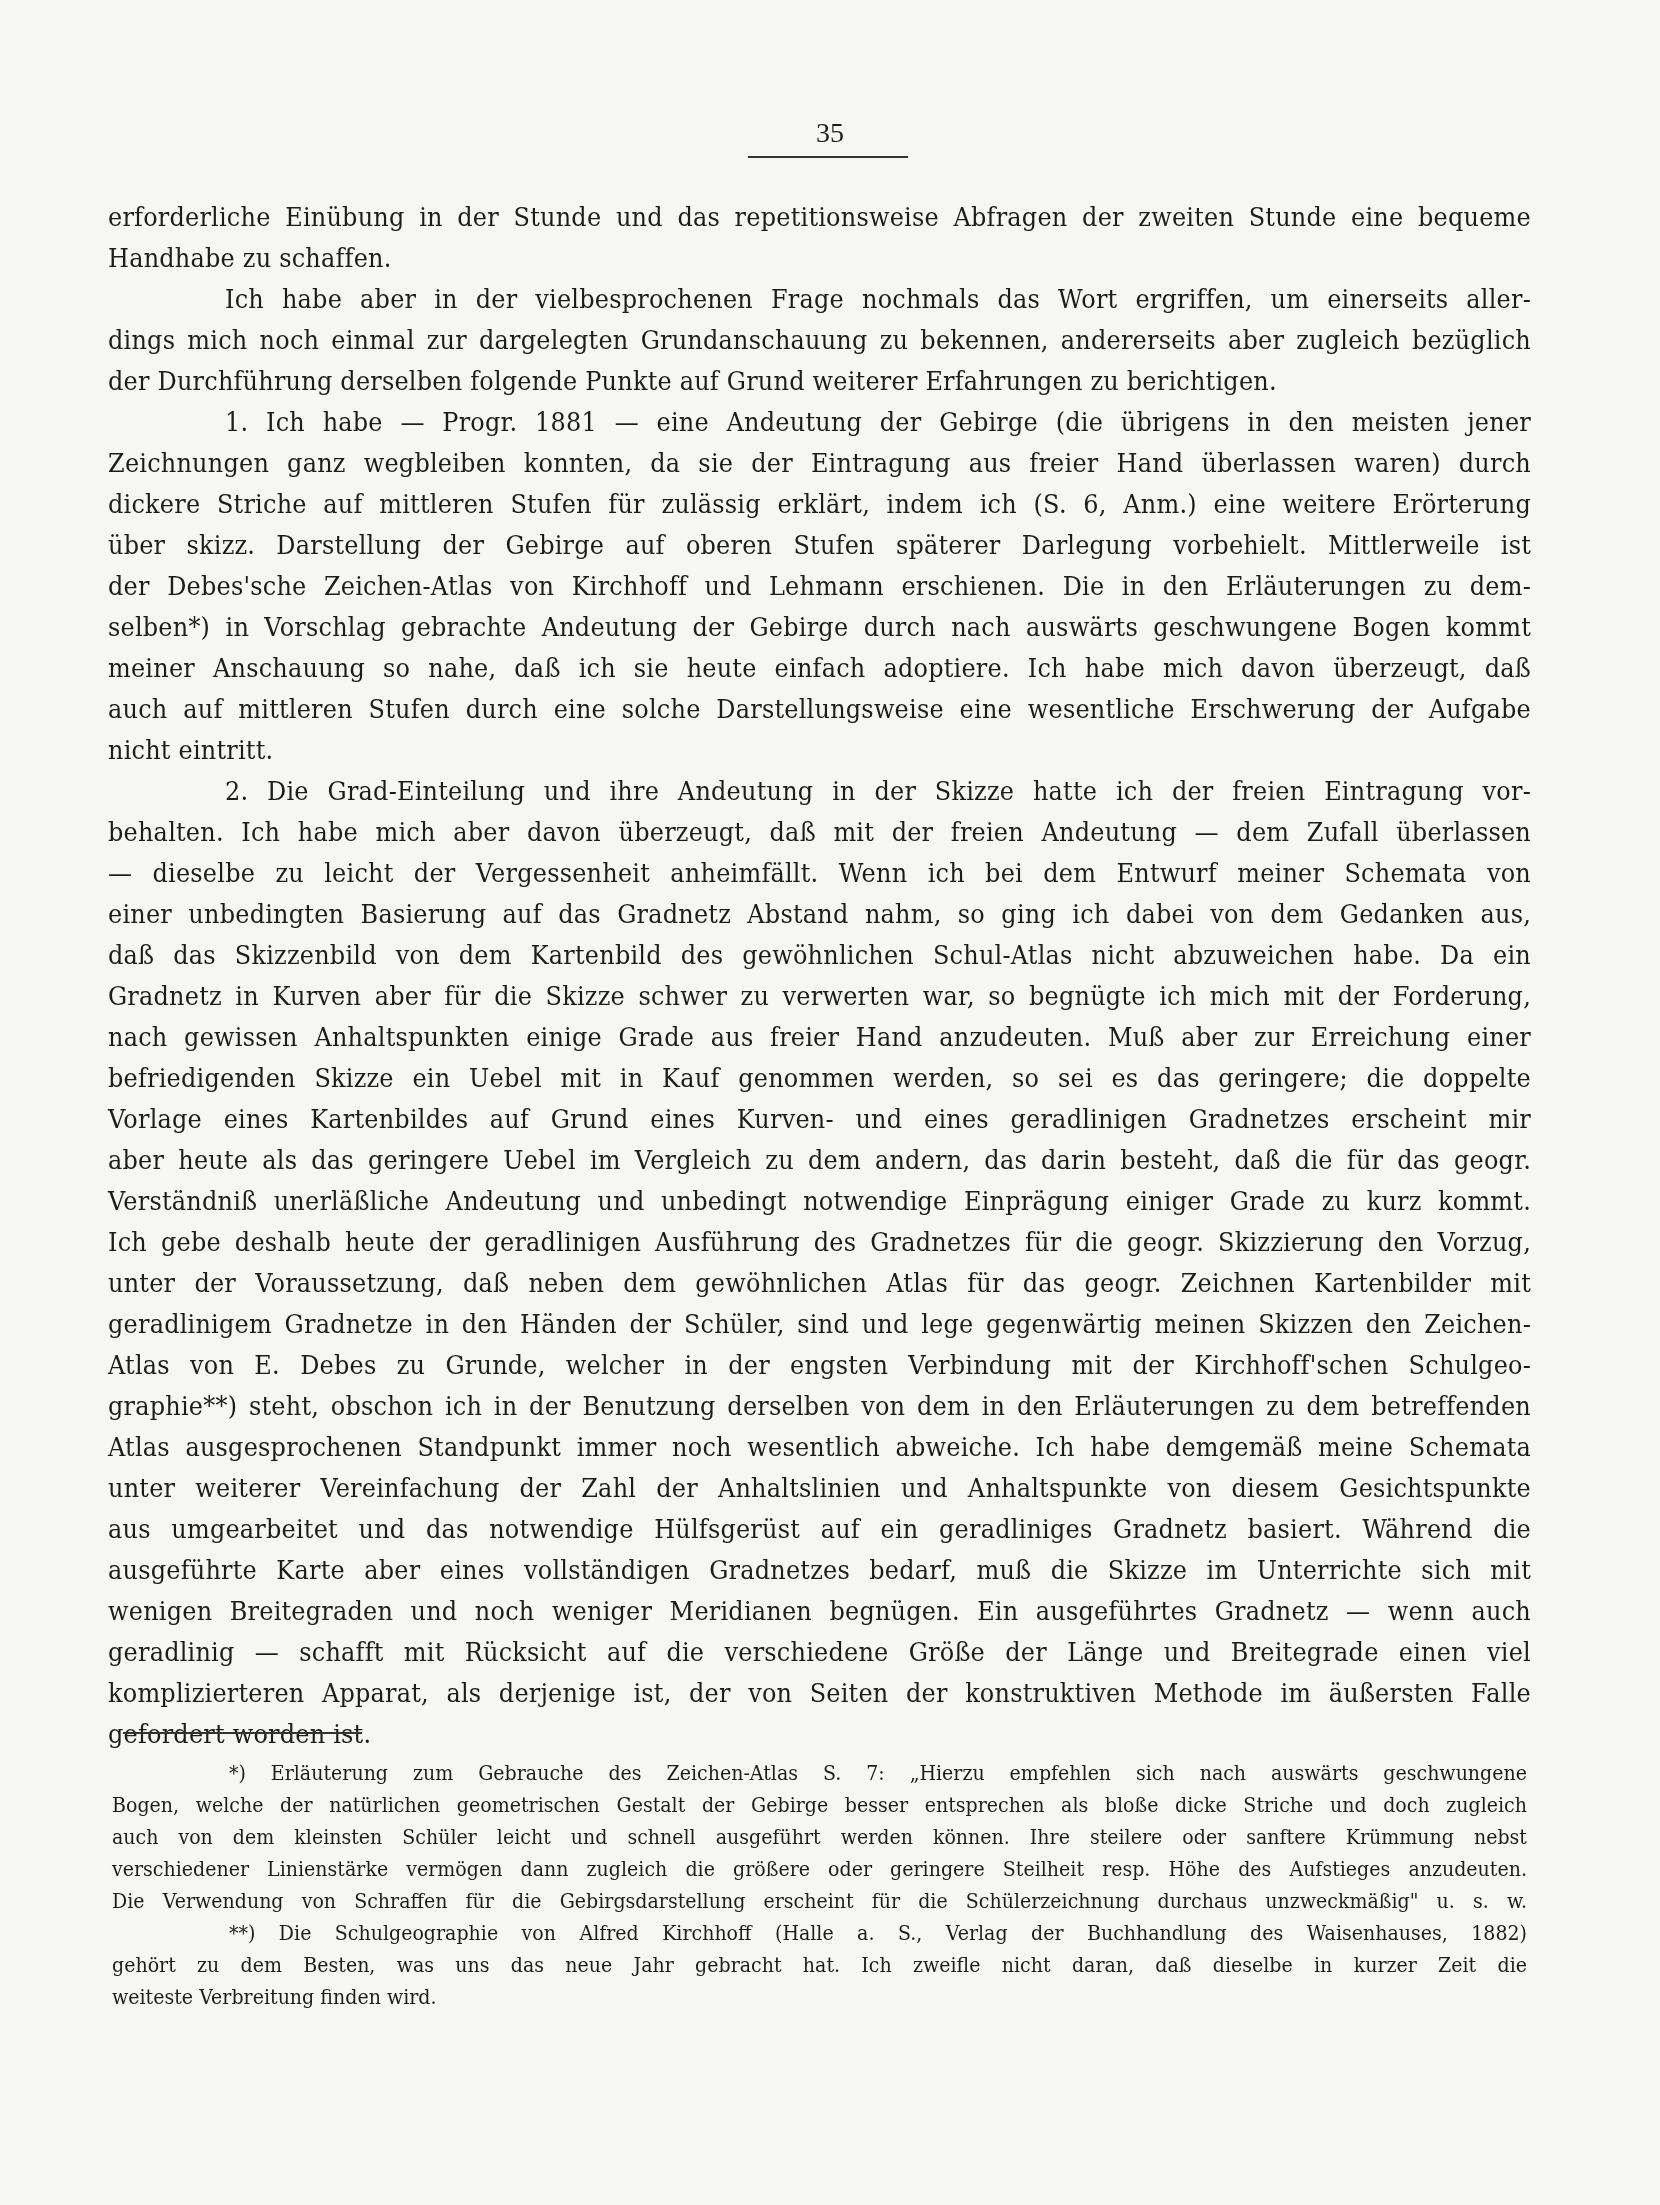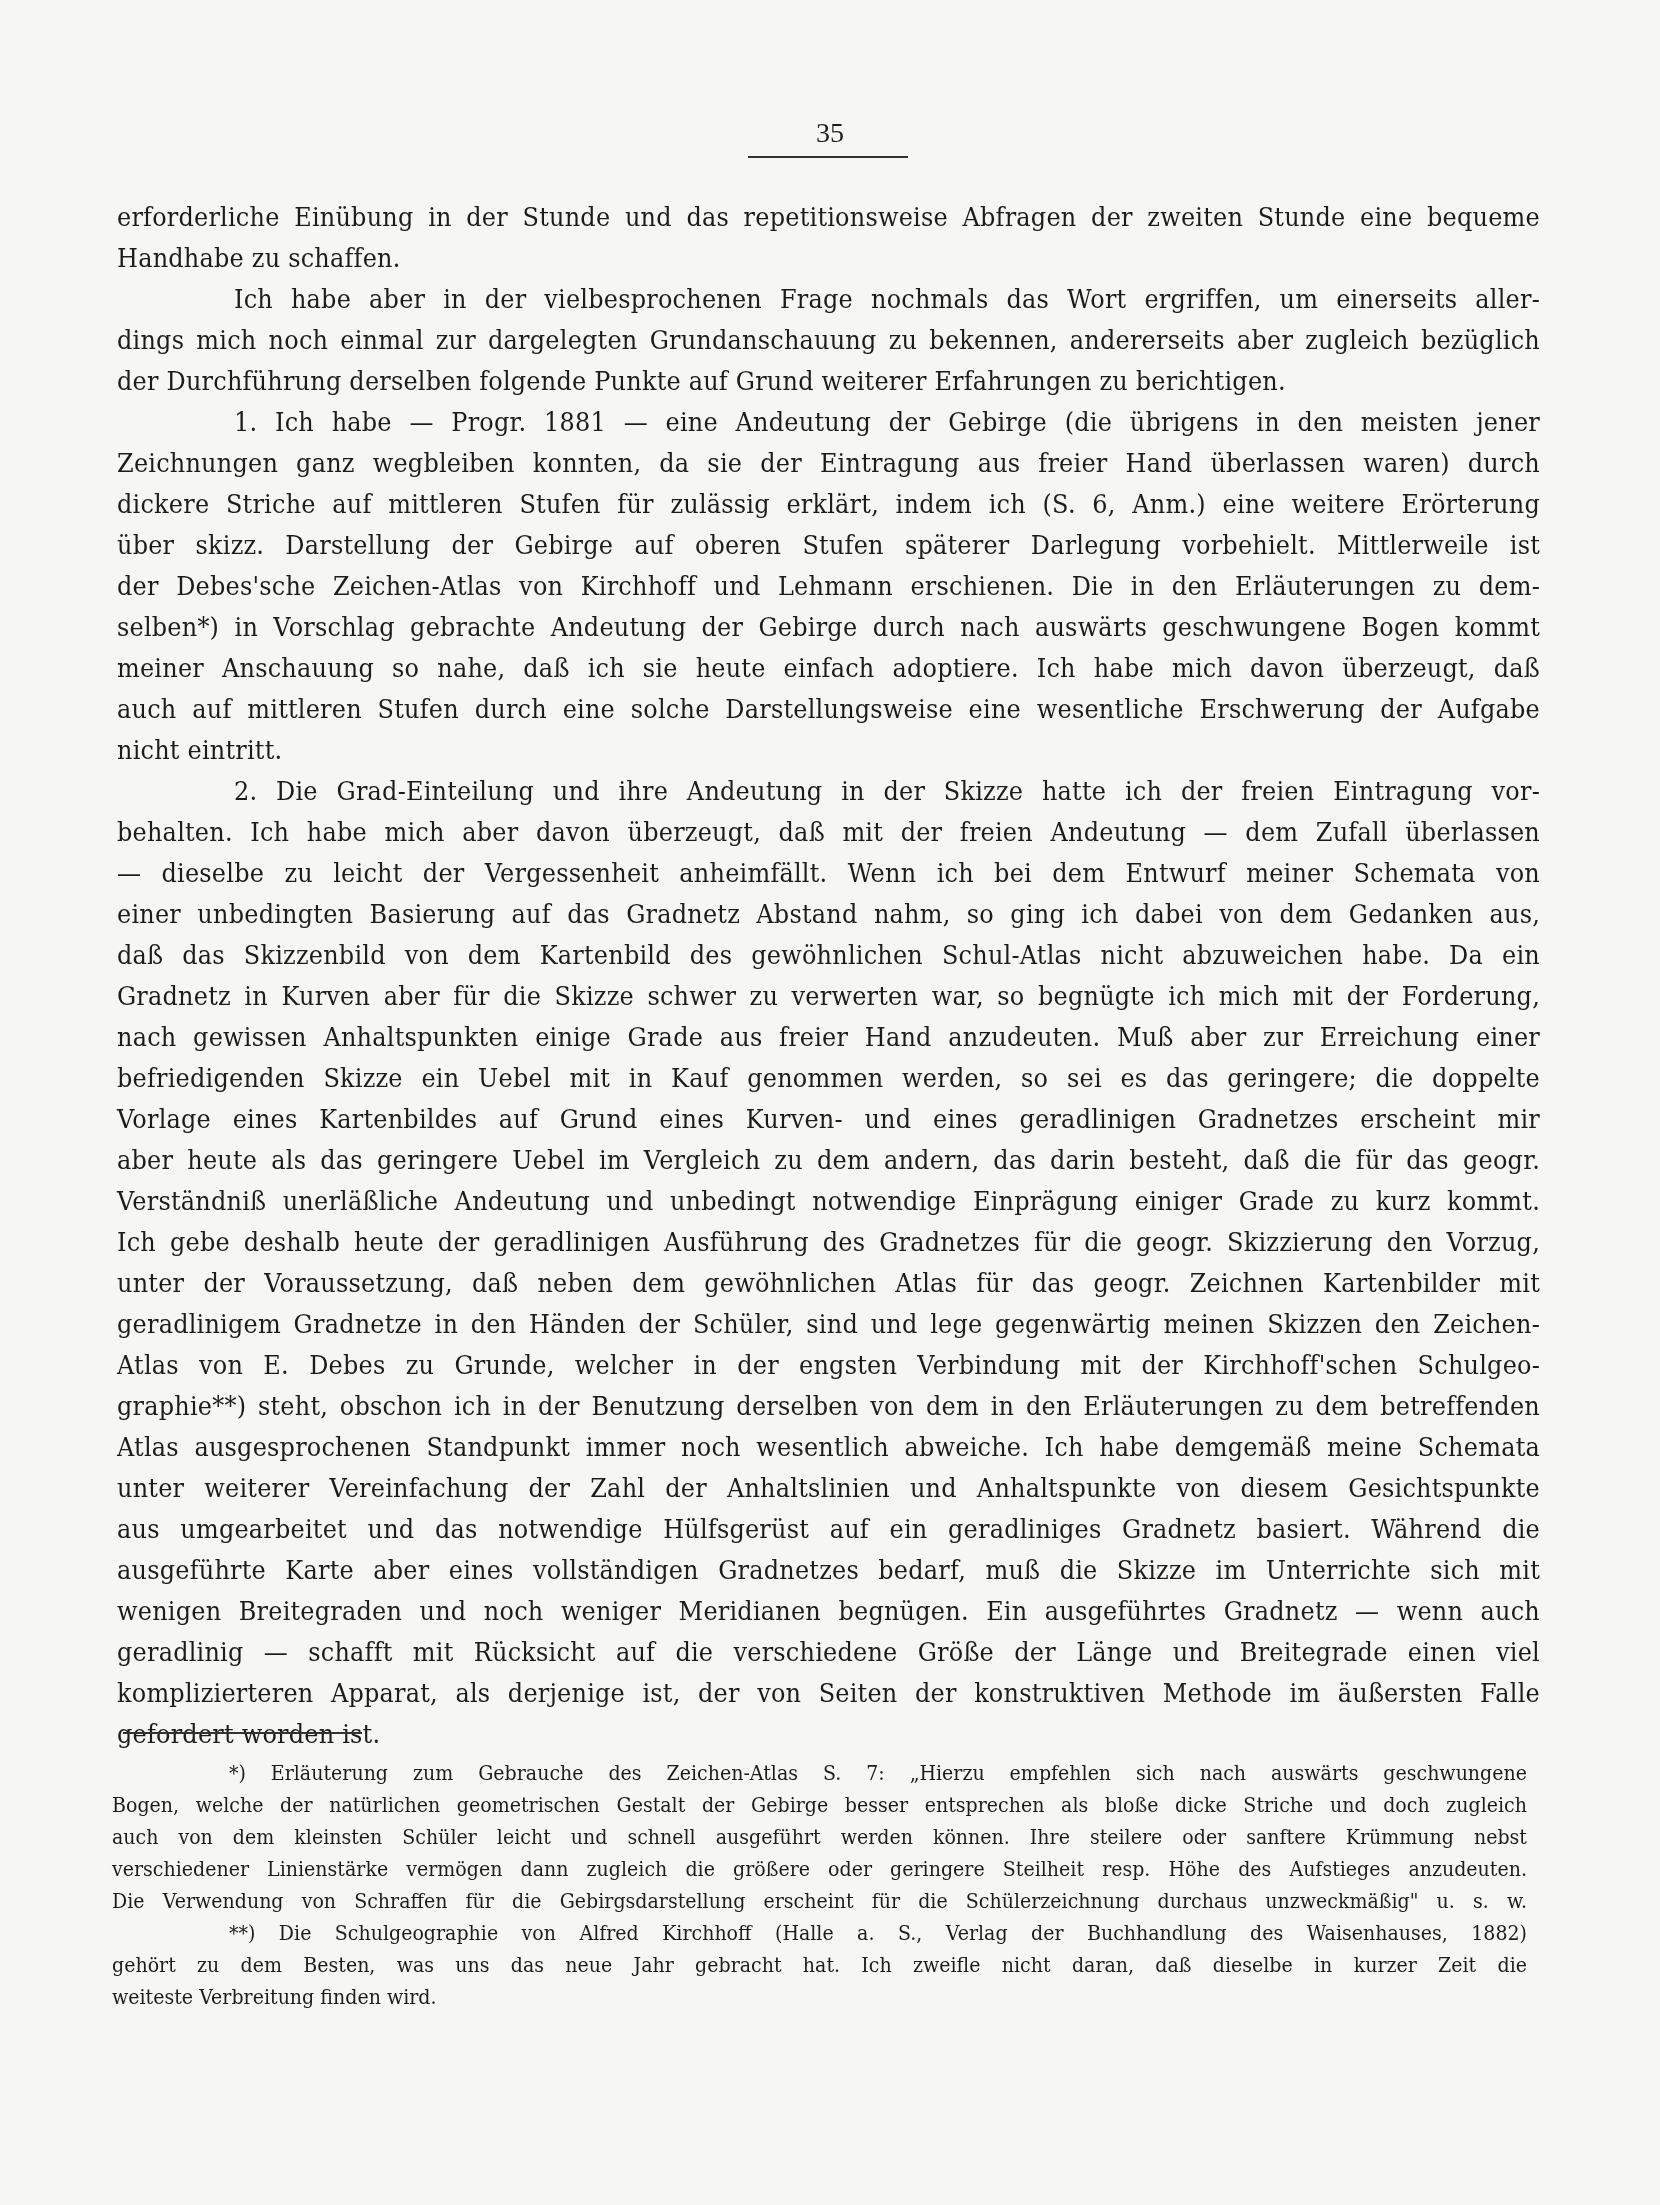--- a/index.html
+++ b/index.html
@@ -12,21 +12,21 @@
     color: #1c1c1c;
   }
   .page-number {
     position: absolute; left: 0; width: 1660px; top: 117px;
     text-align: center; font-size: 28px; font-family: "Liberation Serif", serif;
   }
   .page-rule {
     position: absolute; left: 748px; top: 156px; width: 160px; height: 1.6px; background: #333;
   }
   .body-text {
-    position: absolute; left: 117px; top: 197px; width: 1423px;
+    position: absolute; left: 108px; top: 197px; width: 1423px;
   }
   .line {
     height: 41px; line-height: 41px;
     font-size: 24px;
     white-space: nowrap;
     text-align: justify;
     text-align-last: justify;
     letter-spacing: 0.2px;
     transform: scaleY(1.12);
   }

